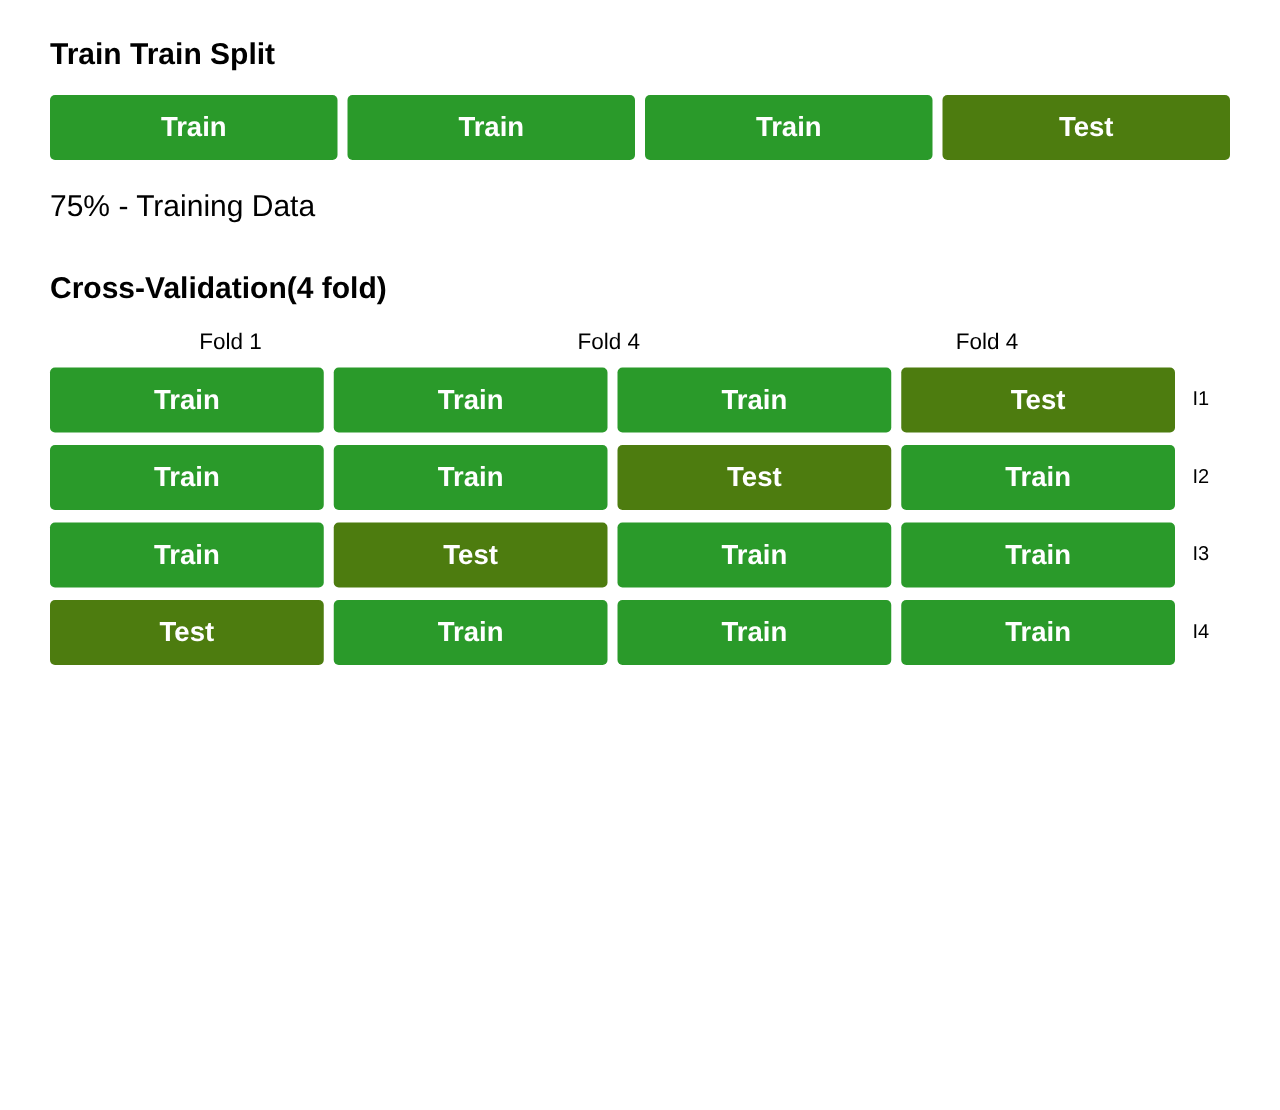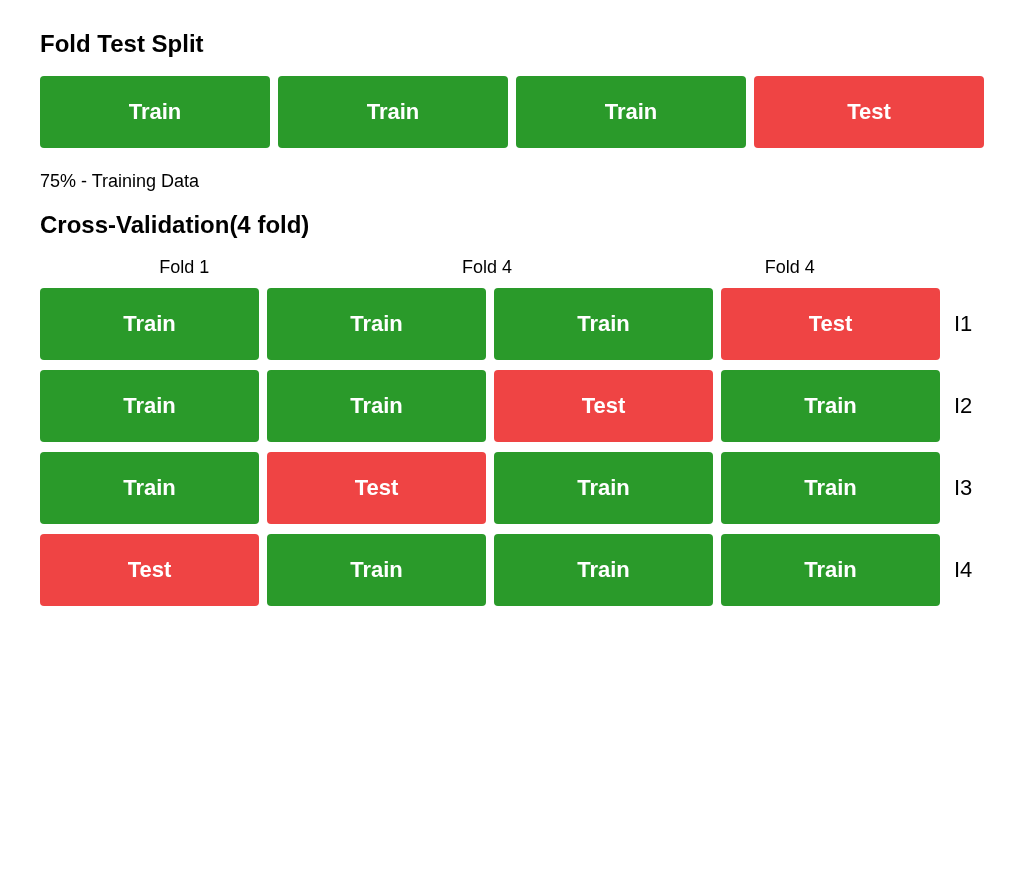--- a/index.html
+++ b/index.html
@@ -19,37 +19,37 @@
     }
 
     .train-test-row {
       display: flex;
       gap: 8px;
       margin-bottom: 18px;
     }
 
     .block {
       flex: 1;
-      height: 72px;
+      height: 52px;
       display: flex;
       align-items: center;
       justify-content: center;
       color: #fff;
       font-size: 22px;
       font-weight: 600;
       border-radius: 4px;
     }
 
     .block-train { background-color: #2a9a2a; }
-    .block-test  { background-color: #ef4444; }
+    .block-test  { background-color: #4d7c0f; }
 
     .stats-text {
-      font-size: 18px;
+      font-size: 24px;
       line-height: 1.7;
-      margin-bottom: 14px;
+      margin-bottom: 30px;
       color: #000;
     }
 
     .fold-headers {
       display: flex;
       gap: 14px;
       margin-bottom: 10px;
     }
 
     .fold-label {
@@ -67,31 +67,31 @@
     .cv-row {
       display: flex;
       gap: 8px;
       align-items: center;
       margin-bottom: 10px;
     }
 
     .iteration-label {
       width: 36px;
       flex-shrink: 0;
-      font-size: 22px;
+      font-size: 16px;
       color: #000;
       text-align: left;
       padding-left: 6px;
     }
   </style>
 </head>
 <body>
 
 <div>
-  <h2 class="section-title">Fold Test Split</h2>
+  <h2 class="section-title">Train Train Split</h2>
 
   <div class="train-test-row">
     <div class="block block-train">Train</div>
     <div class="block block-train">Train</div>
     <div class="block block-train">Train</div>
     <div class="block block-test">Test</div>
   </div>
 
   <div class="stats-text">
     <div>75% - Training Data</div>

